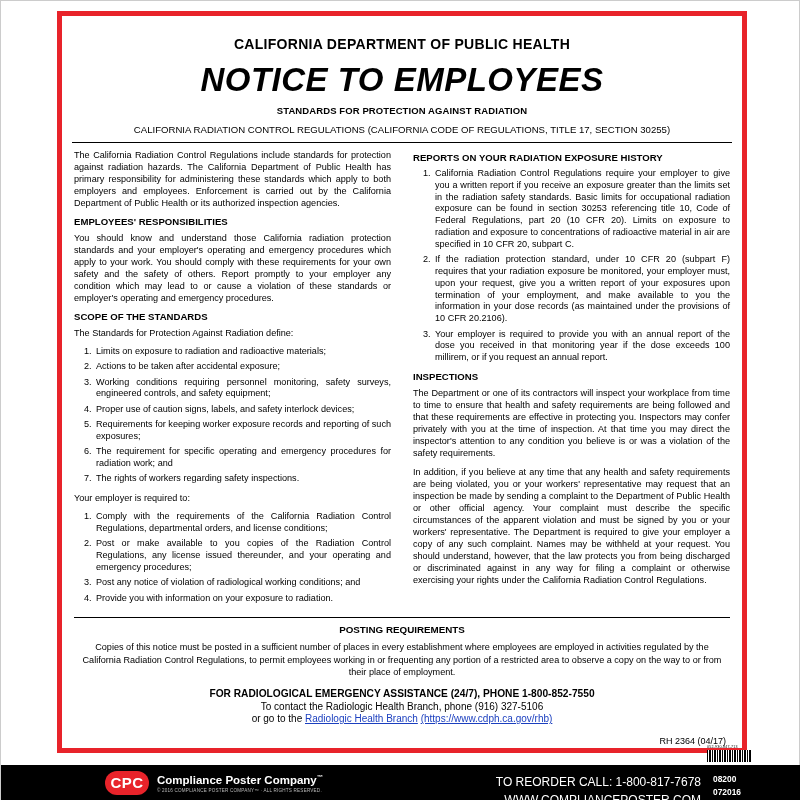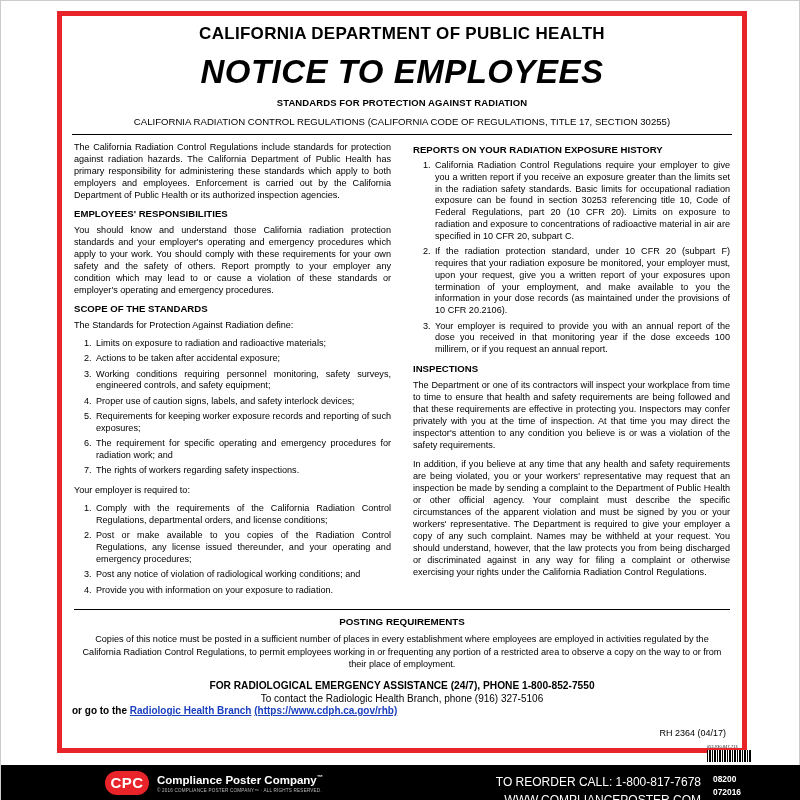--- a/index.html
+++ b/index.html
@@ -35,24 +35,24 @@
   .inner {
     position: absolute;
     left: 10px;
     top: 8px;
     right: 10px;
     bottom: 6px;
     box-sizing: border-box;
   }
   .dept {
     text-align: center;
-    font-size: 17px;
+    font-size: 14px;
     font-weight: bold;
     letter-spacing: 0.3px;
-    margin-top: 0;
+    margin-top: 12px;
   }
   .main-title {
     text-align: center;
     font-size: 33px;
     font-weight: bold;
     letter-spacing: 0.5px;
     margin-top: 9px;
     margin-bottom: 6px;
     font-style: italic;
   }
@@ -128,23 +128,23 @@
     font-size: 10.2px;
     font-weight: bold;
     margin-bottom: 2px;
   }
   .contact {
     text-align: center;
     font-size: 10px;
     margin-bottom: 1px;
   }
   .gotoline {
-    text-align: left;
+    text-align: center;
     font-size: 10px;
-    font-weight: bold;
+    font-weight: normal;
   }
   .link {
     color: #1b3fbf;
     text-decoration: underline;
   }
   .formnum {
     text-align: right;
     font-size: 9px;
     margin-top: 12px;
     padding-right: 6px;

